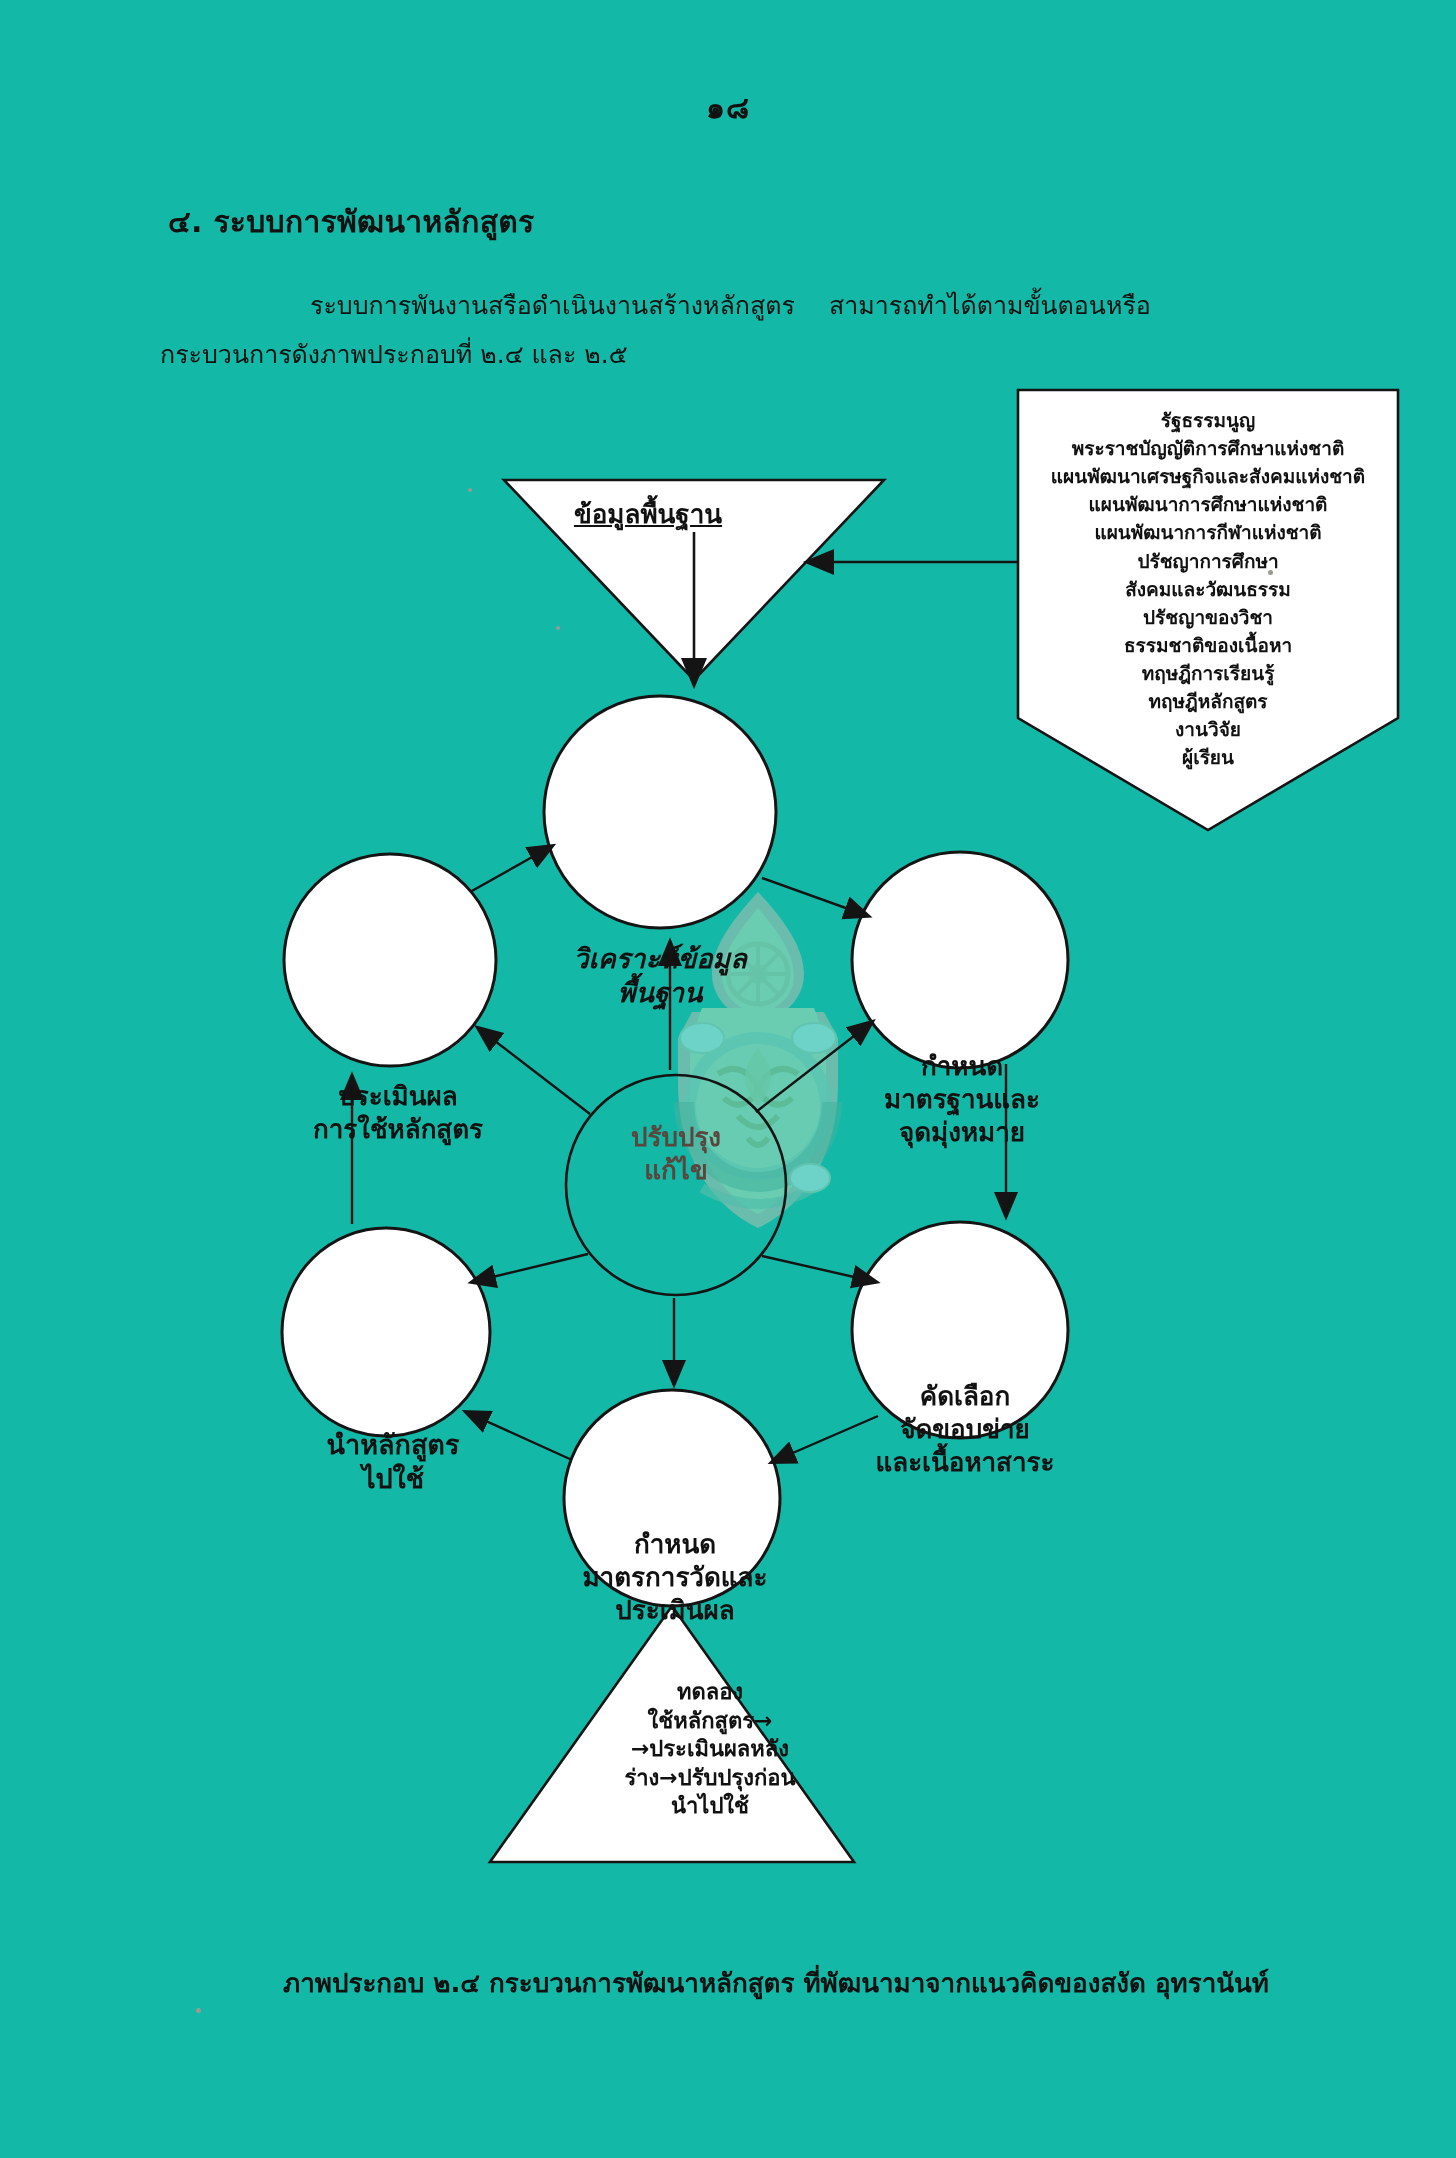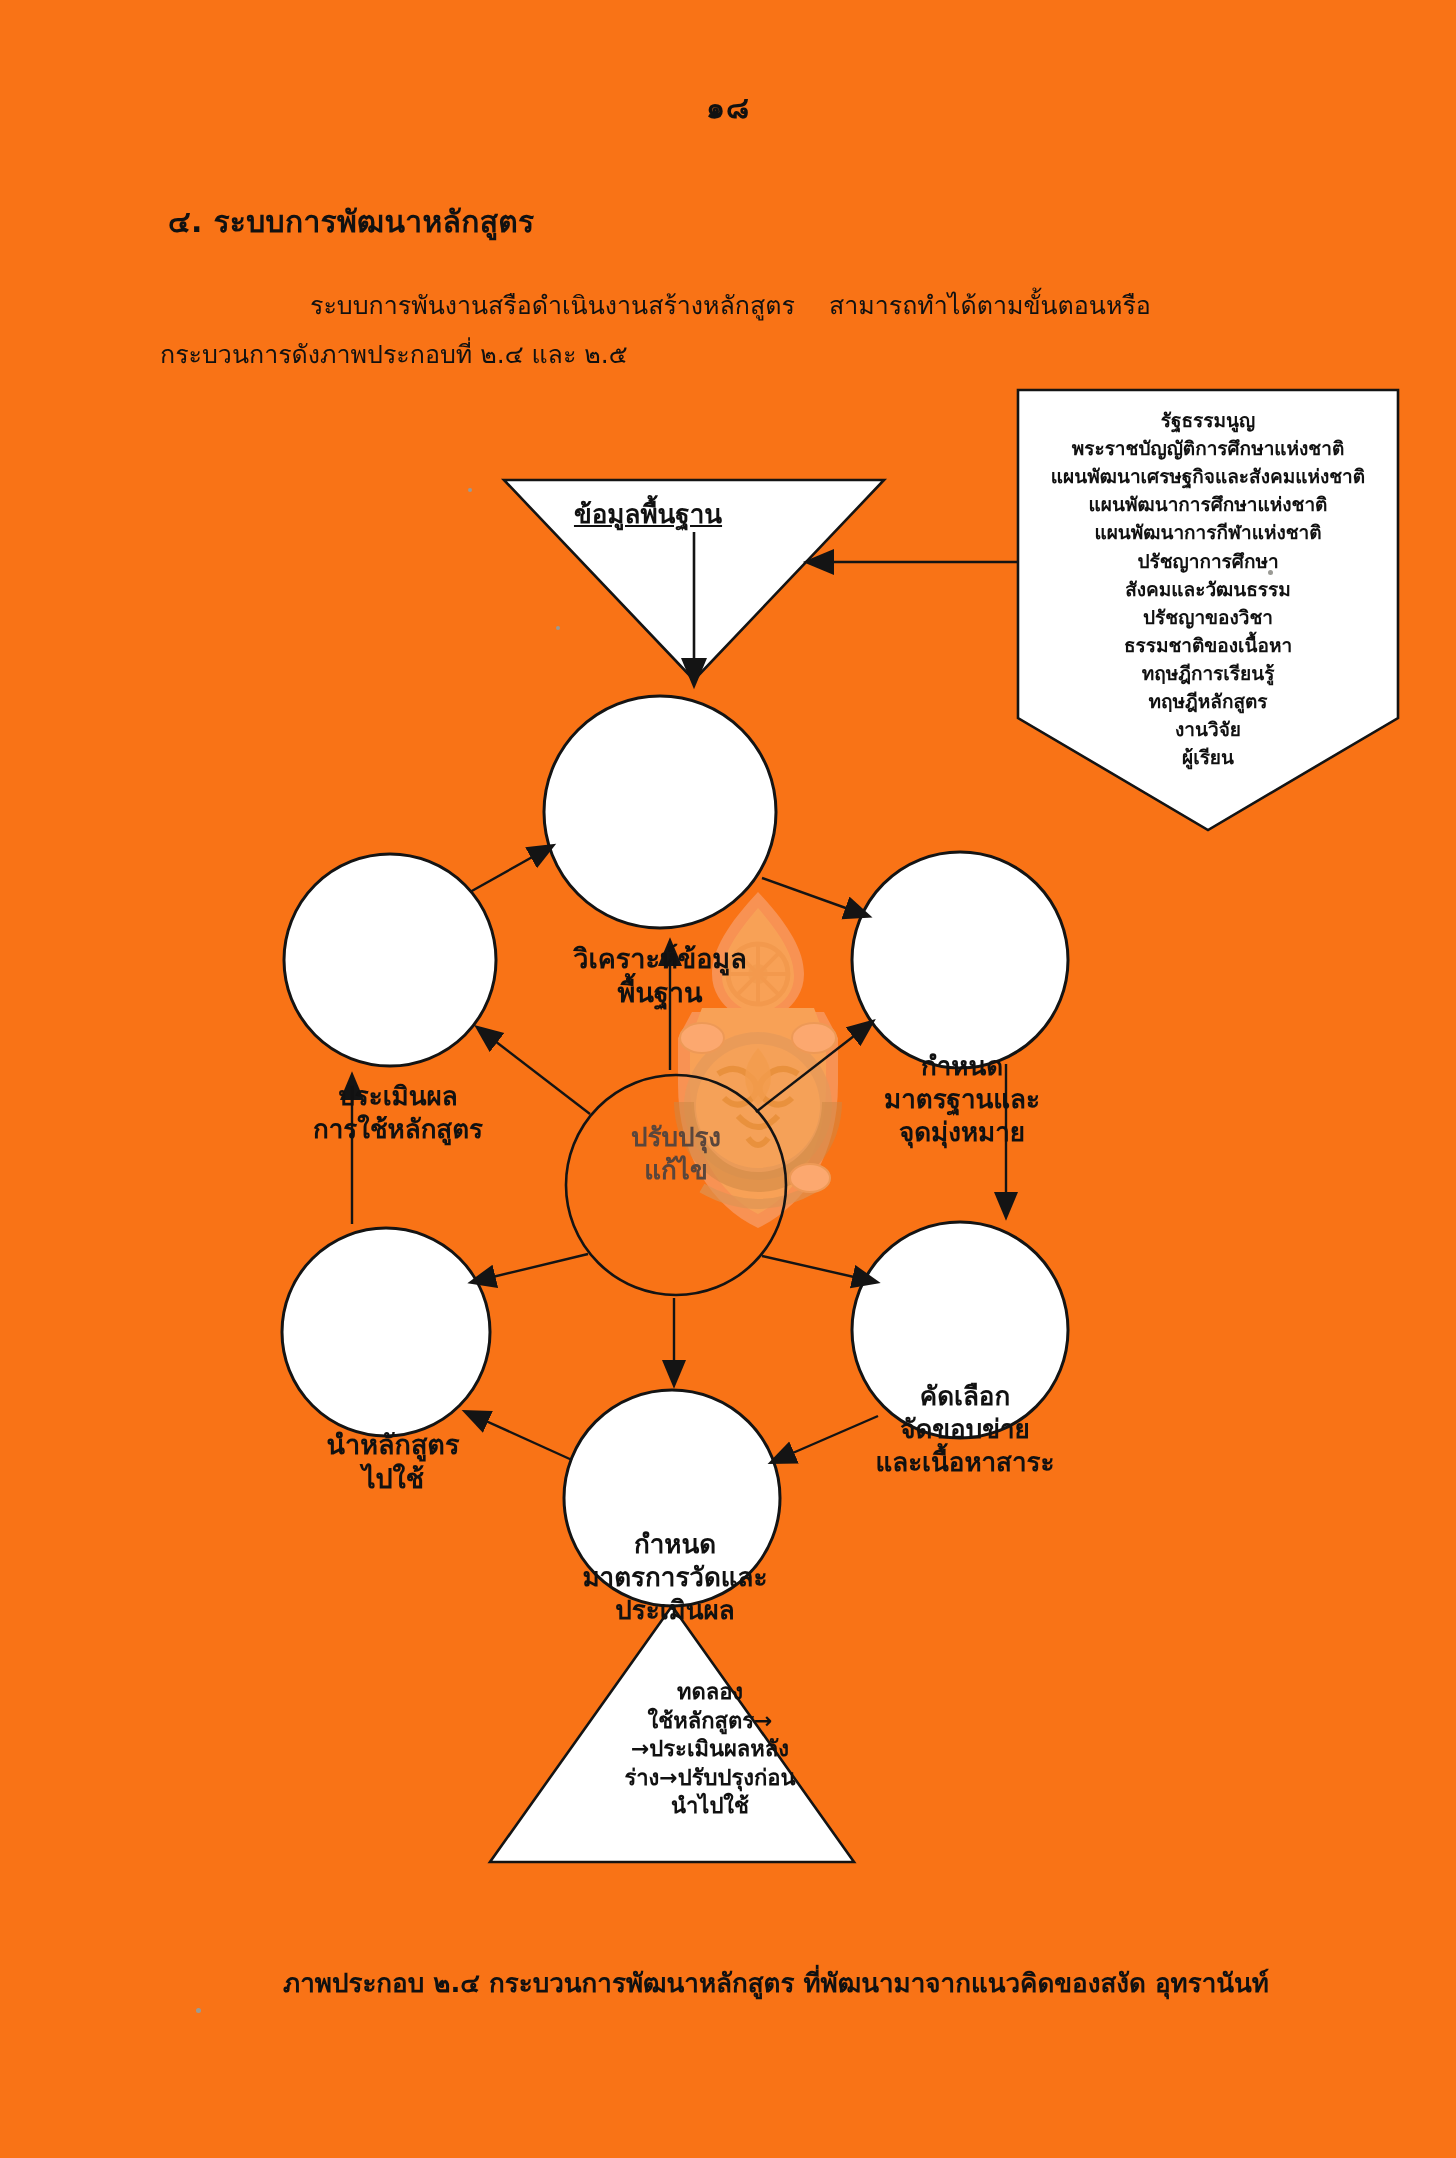--- a/index.html
+++ b/index.html
@@ -12,21 +12,21 @@
     height: 2158px;
     position: relative;
     font-family: "DejaVu Sans", "Liberation Sans", sans-serif;
     color: #111111;
     overflow: hidden;
   }
 
   .page {
     position: absolute;
     inset: 0;
-    background: #f97316;
+    background: #14b8a6;
   }
 
   
   .page-number {
     position: absolute;
     top: 84px;
     left: 0;
     width: 1456px;
     text-align: center;
     font-size: 30px;
@@ -92,21 +92,21 @@
     color: #111;
     white-space: pre-line;
   }
 
   .t-data-triangle {
     left: 498px; top: 128px; width: 300px;
     font-size: 26px;
     text-decoration: underline;
   }
 
-  .c-analyze   { left: 520px; top: 572px; width: 280px; font-size: 27px; }
+  .c-analyze   { left: 520px; top: 572px; width: 280px; font-size: 27px; font-style: italic; }
   .c-evaluate  { left: 268px; top: 710px; width: 260px; font-size: 26px; }
   .c-standard  { left: 842px; top: 680px; width: 240px; font-size: 26px; }
   .c-center    { left: 556px; top: 752px; width: 240px; font-size: 26px; color: #5a463c; font-family: Liberation Serif, serif; }
   .c-scope     { left: 840px; top: 1010px; width: 250px; font-size: 26px; }
   .c-apply     { left: 268px; top: 1058px; width: 250px; font-size: 27px; }
   .c-measure   { left: 530px; top: 1158px; width: 290px; font-size: 26px; }
 
   .t-trial {
     left: 560px; top: 1308px; width: 300px;
     font-size: 22px; line-height: 1.30;

